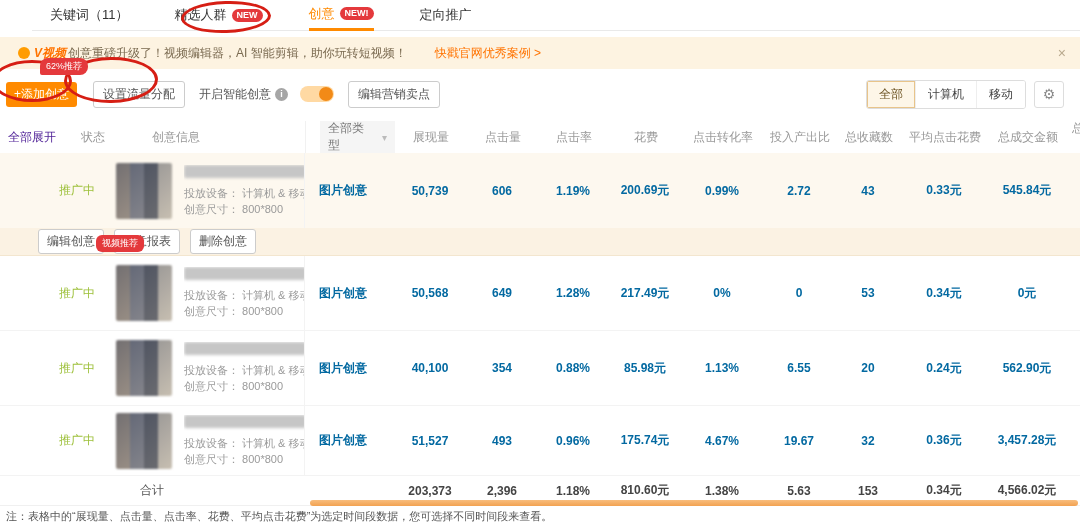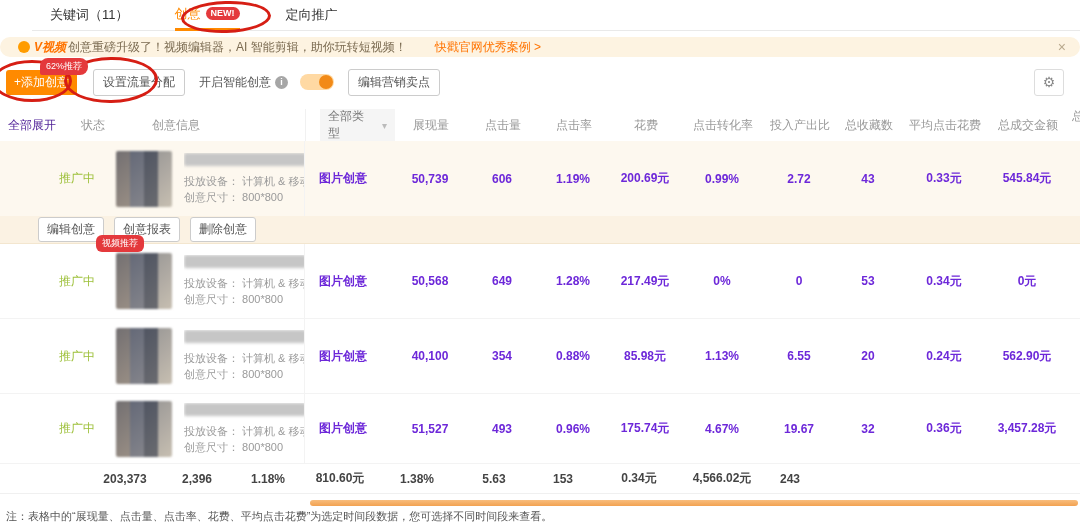--- a/index.html
+++ b/index.html
@@ -6,21 +6,21 @@
   body { background:#fff; font-family:"Liberation Sans","DejaVu Sans",sans-serif; }
   .page { position:relative; width:1080px; height:523px; background:#fff; overflow:hidden; }
 
   
   .tabbar { display:flex; align-items:center; height:31px; border-bottom:1px solid #e9e9e9; padding-left:18px; gap:46px;margin-left:32px; }
   .tab { position:relative; font-size:13px; color:#333; height:31px; line-height:28px; cursor:pointer; display:flex; align-items:center; gap:5px; }
   .tab.active { color:#ff8a00; border-bottom:3px solid #ff8a00; }
   .badge-new { background:#e4393c; color:#fff; font-size:9px; font-weight:bold; border-radius:8px; padding:1px 5px; line-height:11px; }
 
   
-  .banner { display:flex; align-items:center; height:20px; margin-top:6px; background:#fdf3e1; padding:0 14px 0 18px; font-size:12px; color:#7a6a50;border-radius:11px; }
+  .banner { display:flex; align-items:center; height:32px; margin-top:6px; background:#fdf3e1; padding:0 14px 0 18px; font-size:12px; color:#7a6a50; }
   .banner .vdot { width:12px; height:12px; border-radius:50%; background:#ff9c00; margin-right:4px; flex:none; }
   .banner .brand { color:#ff7300; font-weight:bold; font-style:italic; margin-right:2px; }
   .banner .link { color:#ff7300; margin-left:28px; cursor:pointer; }
   .banner .close { margin-left:auto; color:#b9a98d; font-size:14px; cursor:pointer; }
 
   
   .toolbar { position:relative; display:flex; align-items:center; margin-top:10px; height:30px; padding:0 16px 0 6px; }
   .btn-orange { background:#ff8a00; color:#fff; border:none; border-radius:3px; font-size:12px; padding:4px 8px; cursor:pointer; }
   .btn-white { background:#fff; color:#555; border:1px solid #ccc; border-radius:3px; font-size:12px; padding:4px 9px; cursor:pointer; }
   .flow-btn { margin-left:16px; }
@@ -64,21 +64,21 @@
   .status-col { width:58px; flex:none; text-align:center; color:#9dc03a; font-size:12px; }
   .thumb { width:56px; height:56px; flex:none; margin-left:10px; border-radius:2px;
            background:
              linear-gradient(135deg, rgba(70,76,92,.55), rgba(185,172,152,.35)),
              repeating-linear-gradient(90deg,#a99a8b 0 14px,#7b8090 14px 28px,#474e5e 28px 42px,#cfc9bf 42px 56px),
              repeating-linear-gradient(0deg, rgba(255,255,255,.3) 0 14px, rgba(0,0,0,.2) 14px 28px);
            filter:blur(1.2px); cursor:pointer; }
   .info-col { margin-left:12px; flex:1; overflow:hidden; }
   .blur-bar { height:13px; width:122px; border-radius:2px; background:#c6c6c6; filter:blur(1.5px); margin-bottom:7px; }
   .meta { font-size:11px; color:#9a9a9a; line-height:16px; white-space:nowrap; }
-  .row-right { flex:1; display:flex; align-items:center; overflow:hidden; font-size:12px; color:#6d28d9; font-weight:bold; }
+  .row-right { flex:1; display:flex; align-items:center; overflow:hidden; font-size:12px; color:#0369a1; font-weight:bold; }
   .type-cell { width:89px; flex:none; text-align:left; padding-left:14px; }
 
   .action-row { position:relative; display:flex; align-items:center; gap:10px; height:28px; background:#fbf2e3; border-bottom:1px solid #f3e6cf; padding-left:38px; }
   .action-btn { background:#fff; border:1px solid #ccc; border-radius:3px; font-size:12px; color:#555; padding:3px 8px; cursor:pointer; }
   .action-badge { left:96px; top:235px;border-radius:6px; }
 
   .total-row { display:flex; align-items:center; height:30px; border-bottom:1px solid #f0f0f0; font-size:12px; color:#444; font-weight:bold; }
   .total-left { width:305px; flex:none; padding-left:140px; font-weight:normal; color:#555; }
   .total-right { flex:1; display:flex; align-items:center; overflow:hidden; }
 
@@ -86,20 +86,24 @@
   .note { position:absolute; left:6px; top:509px; font-size:11px; color:#555; }
 </style>
 </head>
 <body>
 
 <div class="page">
 
   <div class="tabbar">
     <div class="tab">
         <span>关键词（11）</span>
+      </div>
+    <div class="tab">
+        <span>精选人群</span>
+        <span class="badge-new">NEW</span>
       </div>
     <div class="tab active">
         <span>创意</span>
         <span class="badge-new">NEW!</span>
       </div>
     <div class="tab">
         <span>定向推广</span>
       </div>
   </div>
 
@@ -114,20 +118,25 @@
   <div class="toolbar">
     <button class="btn-orange">+添加创意</button>
     <button class="btn-white flow-btn">设置流量分配</button>
     <span class="smart-label">开启智能创意</span>
     <span class="info-dot">i</span>
     <div class="toggle">
         <div class="knob"></div>
       </div>
     <button class="btn-white marketing-btn">编辑营销卖点</button>
     <div class="right-group">
+      <div class="seg">
+        <button class="seg-btn active">全部</button>
+        <button class="seg-btn">计算机</button>
+        <button class="seg-btn">移动</button>
+      </div>
       <button class="gear-btn">⚙</button>
     </div>
   </div>
 
   <div class="red-ellipse re-tab"></div>
   <div class="red-ellipse re-add"></div>
   <div class="red-ellipse re-flow"></div>
   <span class="pill-red add-badge">62%推荐</span>
 
   <div class="thead">
@@ -259,20 +268,21 @@
       <span class="cell v4">4.67%</span>
       <span class="cell v5">19.67</span>
       <span class="cell v6">32</span>
       <span class="cell v7">0.36元</span>
       <span class="cell v8">3,457.28元</span>
       <span class="cell v9">74</span>
     </div>
   </div>
 
   <div class="total-row">
+    <div class="total-left">合计</div>
     <div class="total-right">
       <span class="type-cell"></span>
       <span class="cell v0">203,373</span>
       <span class="cell v1">2,396</span>
       <span class="cell v2">1.18%</span>
       <span class="cell v3">810.60元</span>
       <span class="cell v4">1.38%</span>
       <span class="cell v5">5.63</span>
       <span class="cell v6">153</span>
       <span class="cell v7">0.34元</span>

